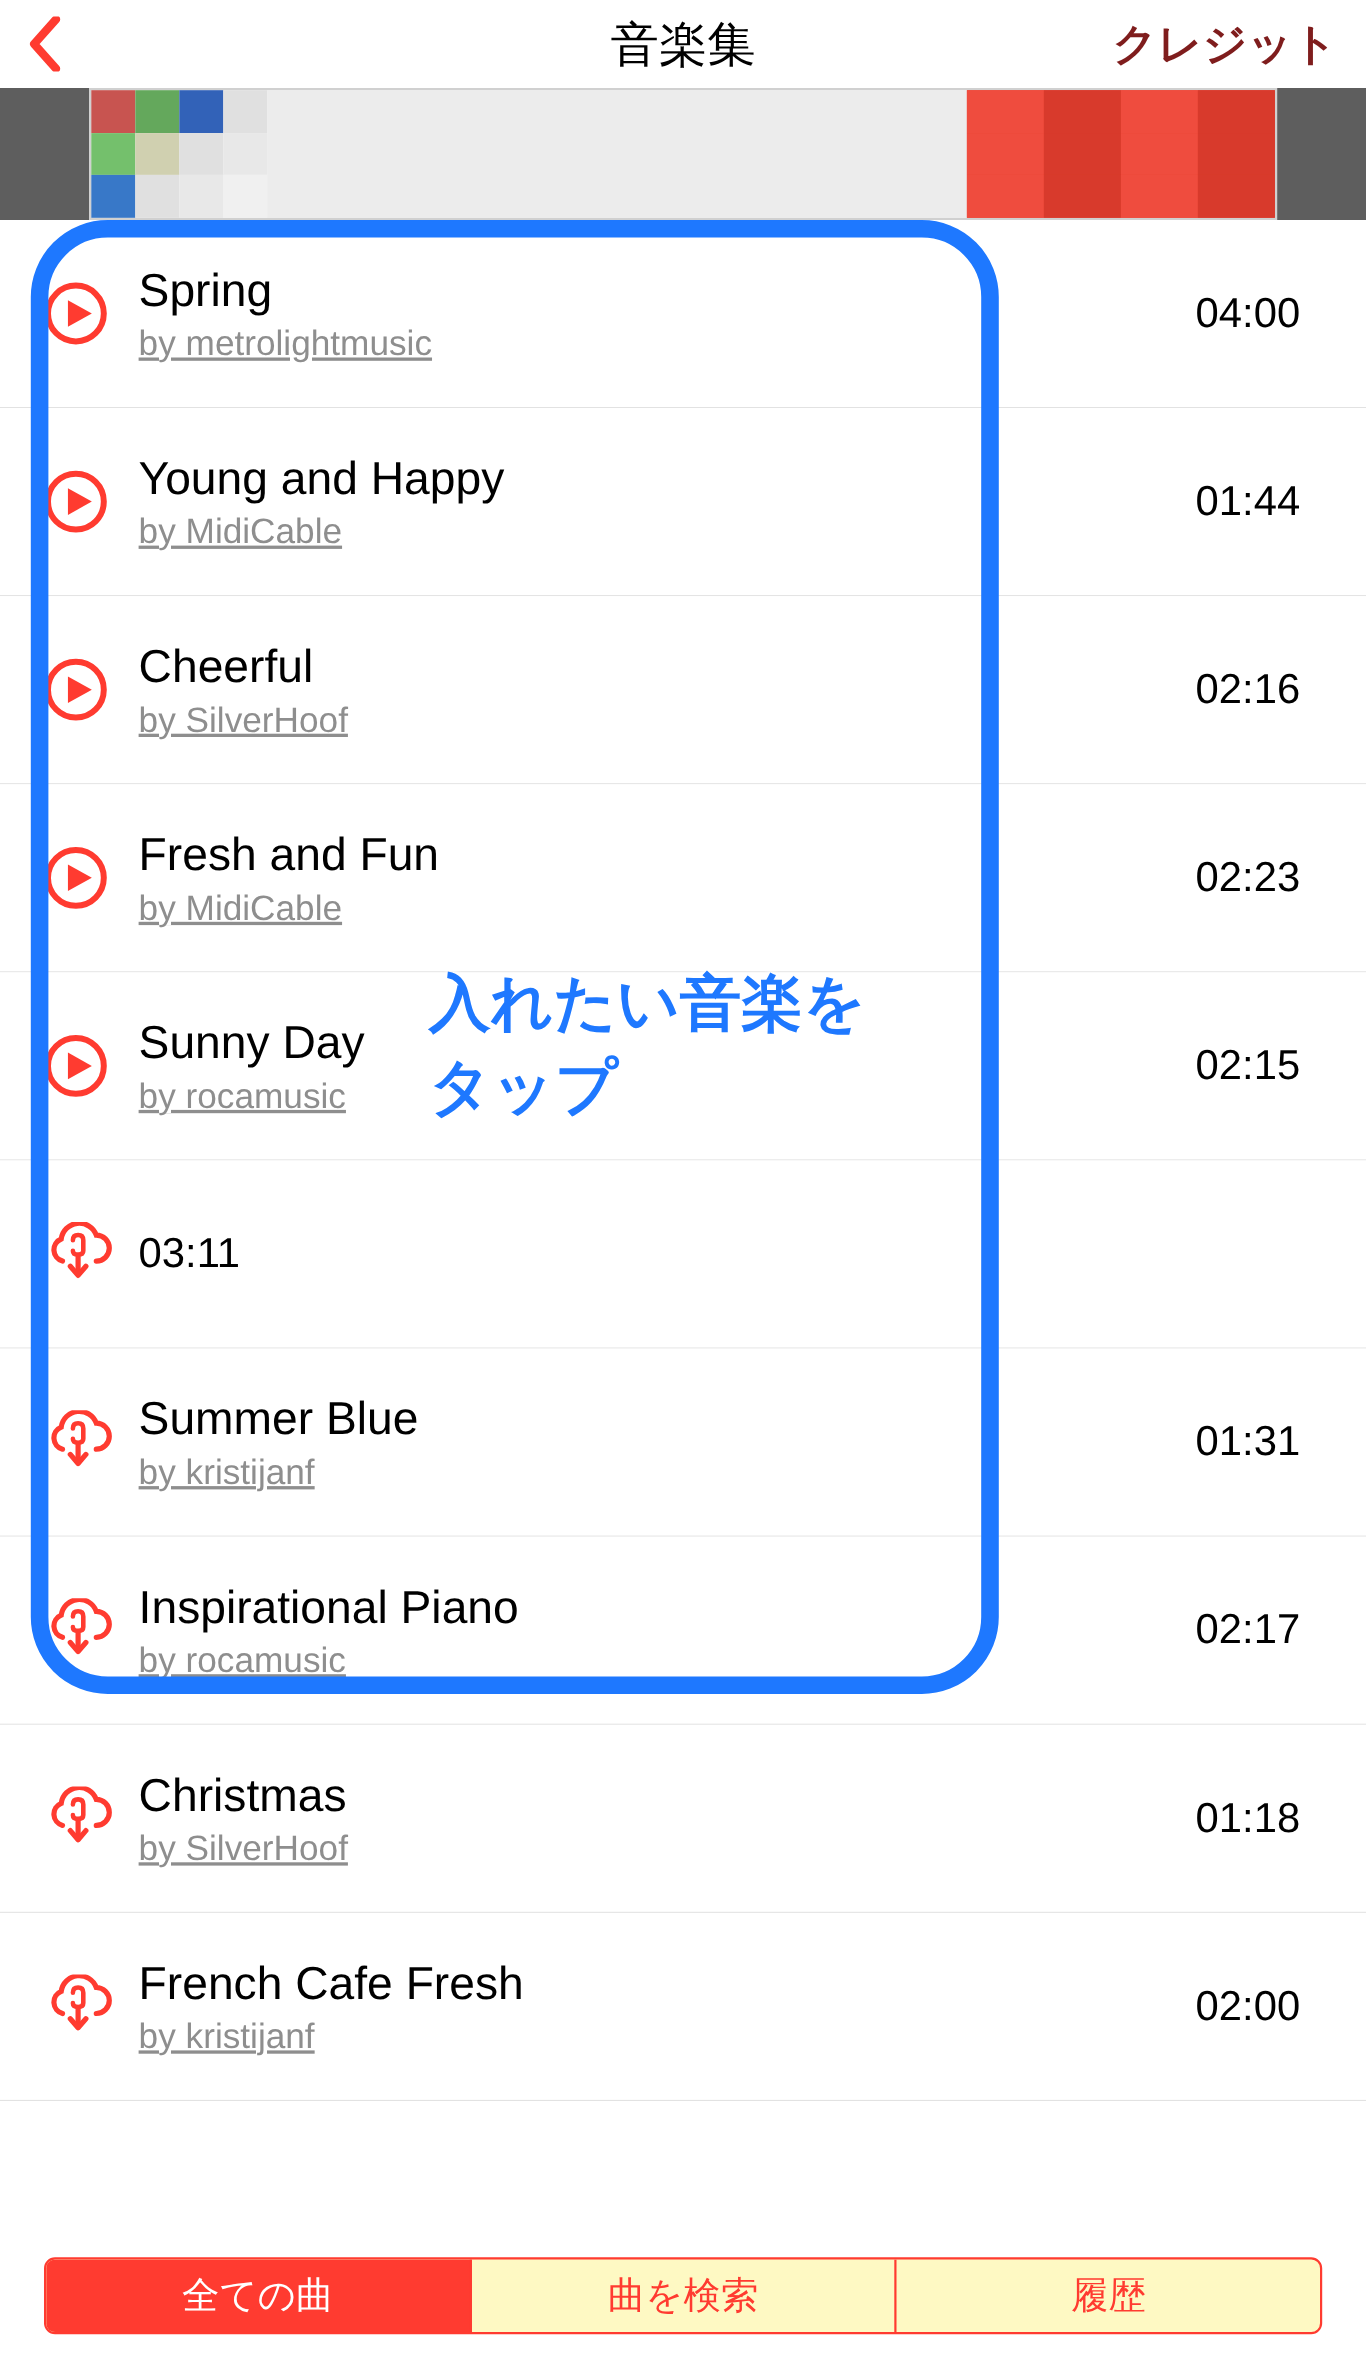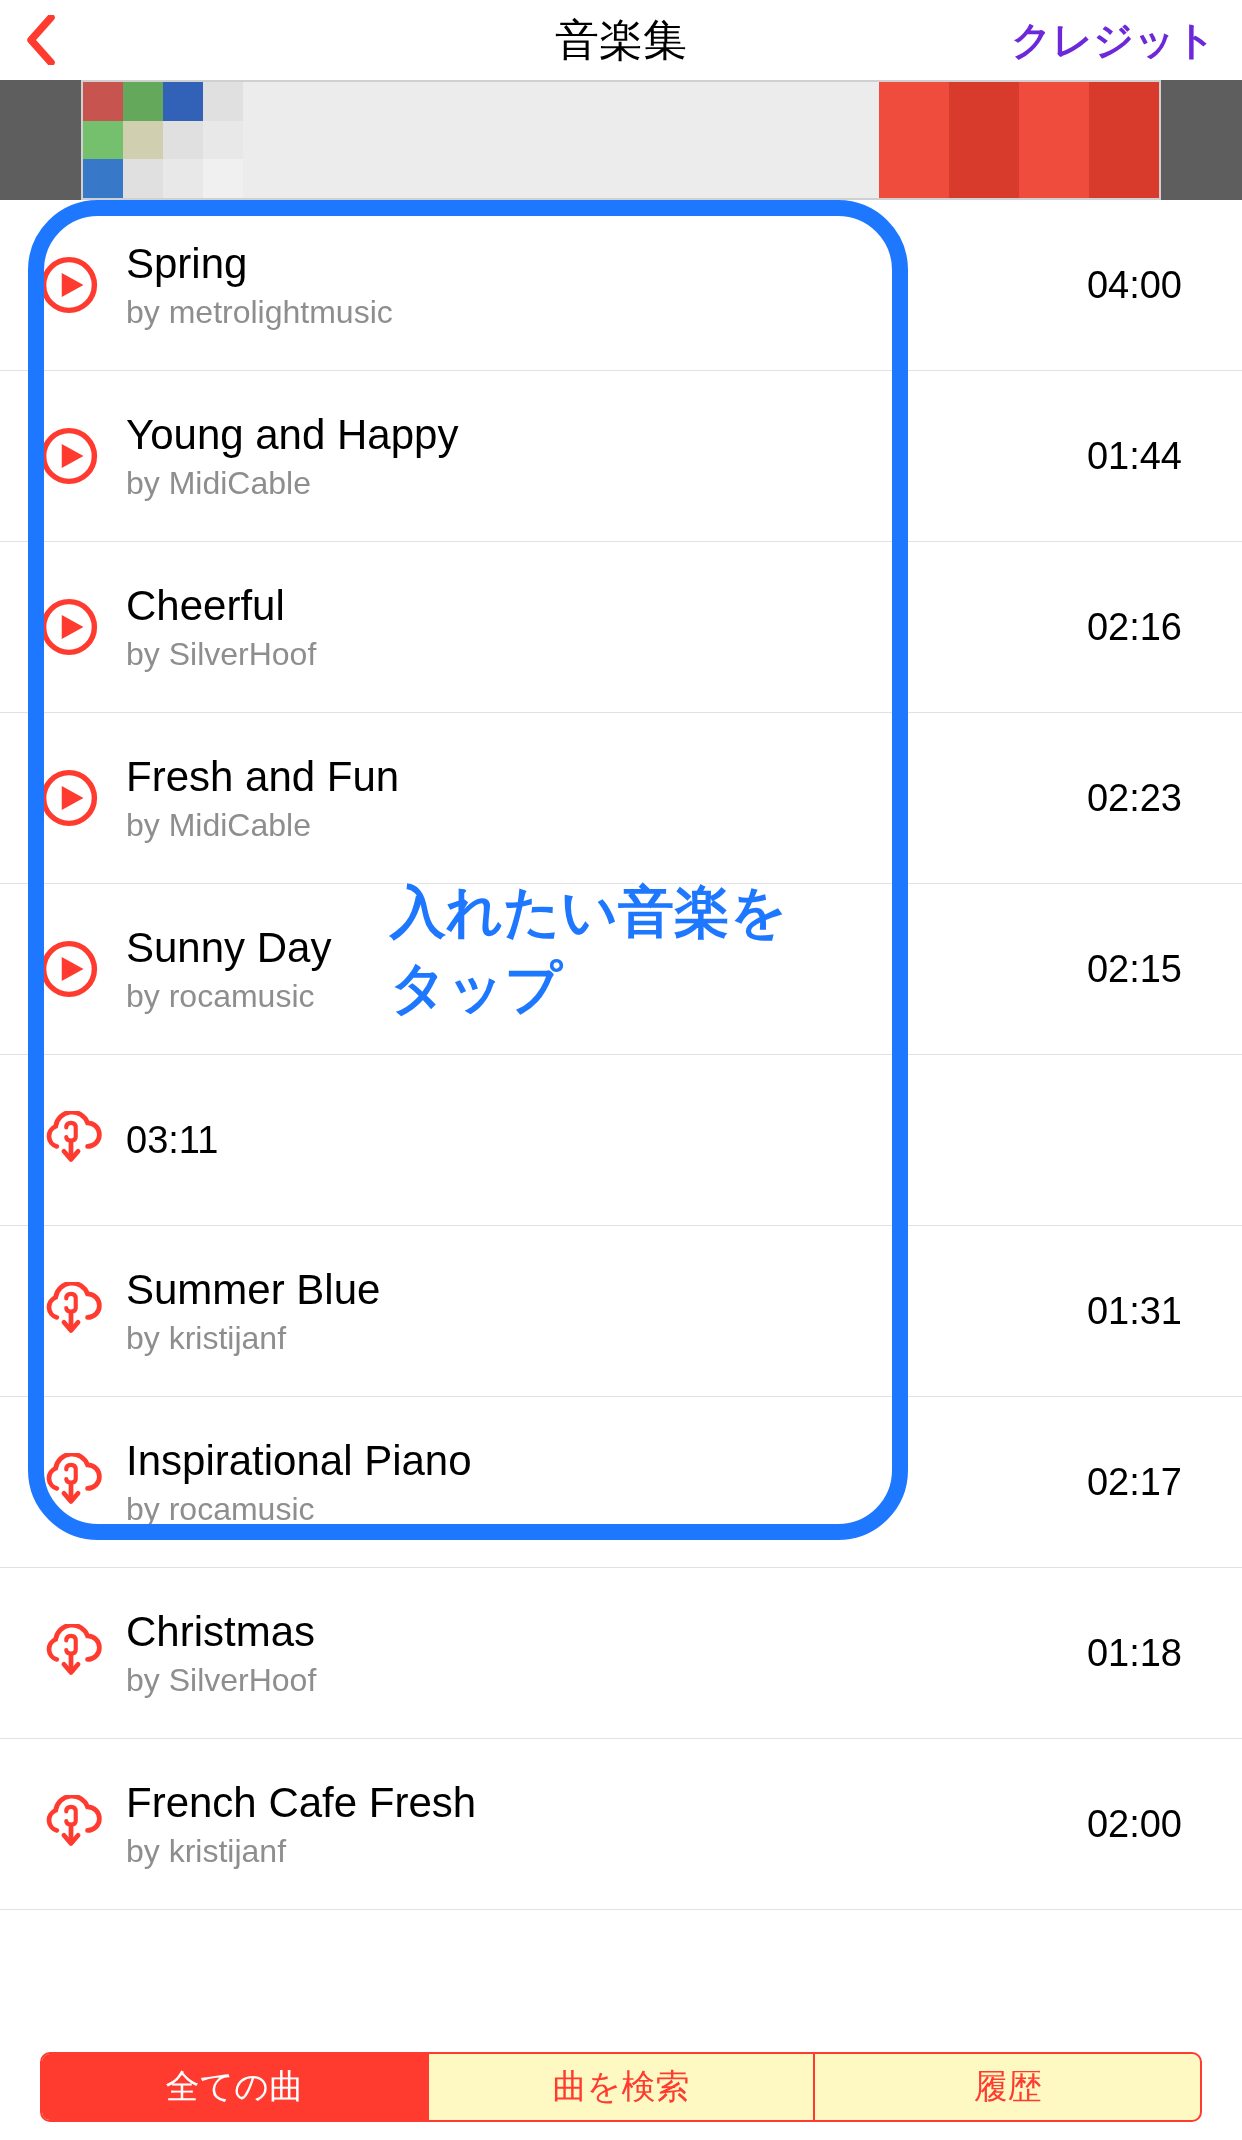--- a/index.html
+++ b/index.html
@@ -32,21 +32,21 @@
       position: absolute;
       left: 50%;
       transform: translateX(-50%);
       font-size: 44px;
       font-weight: 400;
       color: #000;
     }
     .nav-right {
       font-size: 40px;
       font-weight: 600;
-      color: #6d28d9;
+      color: #7f1d1d;
     }
     .ad-banner {
       width: 100%;
       height: 120px;
       background: #5e5e5e;
       position: relative;
       overflow: hidden;
       display: flex;
       align-items: stretch;
     }
@@ -95,20 +95,21 @@
     }
     .track-title {
       font-size: 42px;
       color: #000;
       font-weight: 400;
     }
     .track-artist {
       font-size: 32px;
       color: #8e8e8e;
       font-weight: 400;
+      text-decoration: underline;
     }
     .track-duration {
       font-size: 38px;
       color: #000;
       font-weight: 400;
       padding-right: 20px;
     }
     .segmented {
       position: absolute;
       bottom: 18px;

